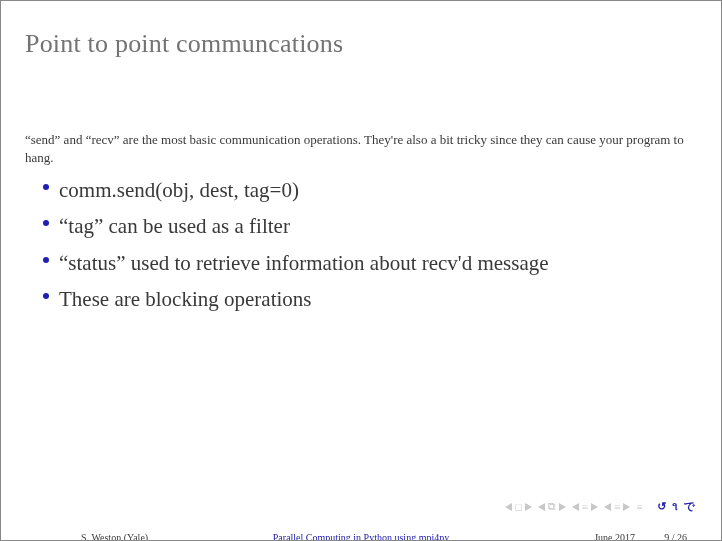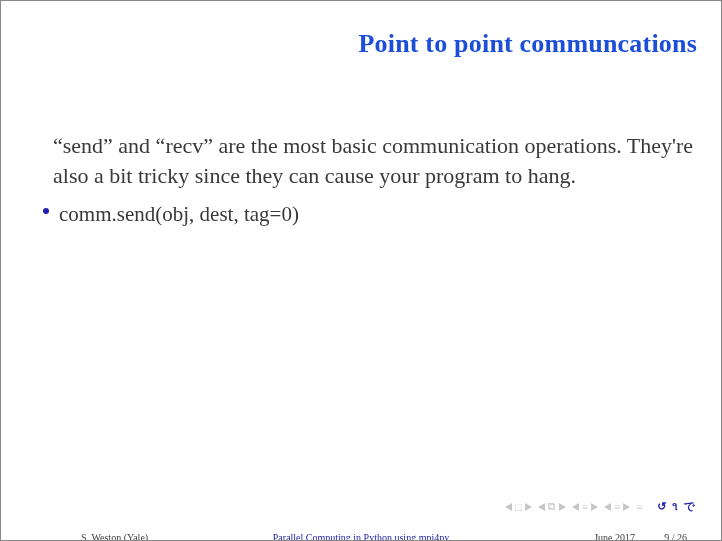--- a/index.html
+++ b/index.html
@@ -11,32 +11,31 @@
       position: relative;
       color: #393939;
       border: 1px solid #888;
     }
     .slide {
       padding: 28px 24px 0 24px;
       height: 100%;
       position: relative;
     }
     .title {
-      color: #1d4ed8;
+      color: #737373;
       font-size: 26px;
-      text-align: right;
-      font-weight: bold;
+      text-align: left;
+      font-weight: normal;
       margin-bottom: 72px;
       letter-spacing: 0.2px;
     }
     .intro {
-      font-size: 22px;
+      font-size: 13px;
       line-height: 1.35;
       margin-bottom: 10px;
-      margin-left: 28px;
     }
     ul.bullets {
       list-style: none;
       padding-left: 34px;
     }
     ul.bullets li {
       position: relative;
       font-size: 21px;
       line-height: 1.35;
       margin: 8px 0;
@@ -81,20 +80,23 @@
 <body>
 
 <div class="slide">
 
   <h1 class="title">Point to point communcations</h1>
 
   <p class="intro">“send” and “recv” are the most basic communication operations. They're also a bit tricky since they can cause your program to hang.</p>
 
   <ul class="bullets">
     <li>comm.send(obj, dest, tag=0)</li>
+    <li>“tag” can be used as a filter</li>
+    <li>“status” used to retrieve information about recv'd message</li>
+    <li>These are blocking operations</li>
   </ul>
 
   <div class="navbar">
     <span class="grp">
       <svg width="8" height="8">
           <polygon points="7,0 7,8 0,4" fill="#c7c7c7"></polygon>
         </svg>
       <span>□</span>
       <svg width="8" height="8">
           <polygon points="1,0 1,8 8,4" fill="#c7c7c7"></polygon>

